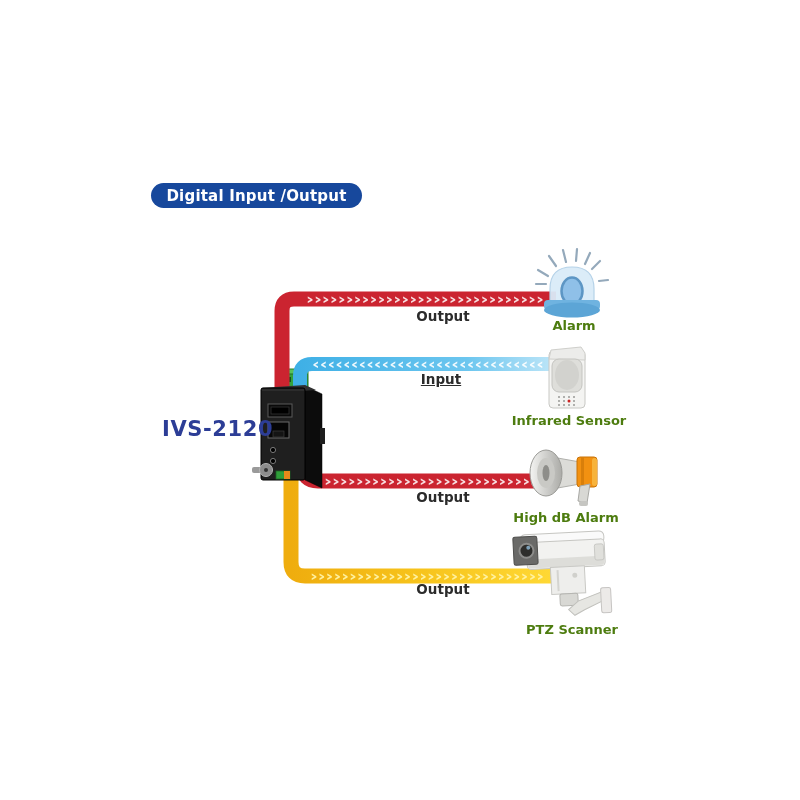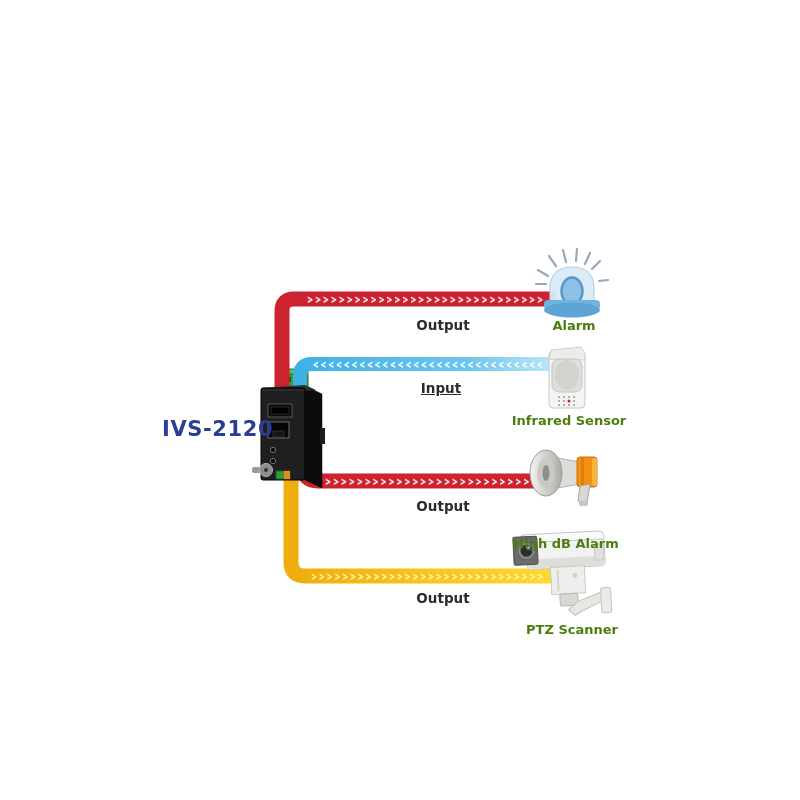--- a/index.html
+++ b/index.html
@@ -19,36 +19,39 @@
     font-size:25px;font-weight:700;color:#0a0a0a;letter-spacing:-.4px;
     white-space:nowrap;
   }
   .model{
     position:absolute;left:162px;top:417px;
     font-size:21px;font-weight:700;color:#2c3d96;letter-spacing:.6px;
     white-space:nowrap;
   }
   .wire-label{
     position:absolute;transform:translateX(-50%);
-    font-size:13.5px;font-weight:600;color:#2b2b2b;white-space:nowrap;margin-top:9px;
+    font-size:13.5px;font-weight:600;color:#2b2b2b;white-space:nowrap;
   }
   .ep-label{
     position:absolute;transform:translateX(-50%);
     font-size:13px;font-weight:600;color:#4d7c0f;white-space:nowrap;
   }
   svg.diagram{position:absolute;left:0;top:0;}
   .chevrons{
     font-family:"DejaVu Sans",sans-serif;font-weight:700;font-size:14px;
   }
 </style>
 </head>
 <body>
 
 <div class="canvas">
 
+  <div class="badge">
+    <span>Digital Input /Output</span>
+  </div>
 
   <svg class="diagram" width="800" height="800" viewBox="0 0 800 800">
 
     <defs>
       <linearGradient id="gradBlue" x1="300" y1="0" x2="556" y2="0" gradientUnits="userSpaceOnUse">
         <stop offset="0" stop-color="#3fb0e6"></stop>
         <stop offset="0.65" stop-color="#6cc6ef"></stop>
         <stop offset="1" stop-color="#bfe6f8"></stop>
       </linearGradient>
       <linearGradient id="gradYellow" x1="291" y1="0" x2="556" y2="0" gradientUnits="userSpaceOnUse">
@@ -169,16 +172,16 @@
 
   <div class="model">IVS-2120</div>
 
   <div class="wire-label" style="left:443px;top:308px;">Output</div>
   <div class="wire-label" style="left:441px;top:371px;text-decoration:underline;">Input</div>
   <div class="wire-label" style="left:443px;top:489px;">Output</div>
   <div class="wire-label" style="left:443px;top:581px;">Output</div>
 
   <div class="ep-label" style="left:574px;top:318px;">Alarm</div>
   <div class="ep-label" style="left:569px;top:413px;">Infrared Sensor</div>
-  <div class="ep-label" style="left:566px;top:536px;">High dB Alarm</div>
+  <div class="ep-label" style="left:566px;top:510px;">High dB Alarm</div>
   <div class="ep-label" style="left:572px;top:622px;">PTZ Scanner</div>
 
 </div>
 
 </body></html>

